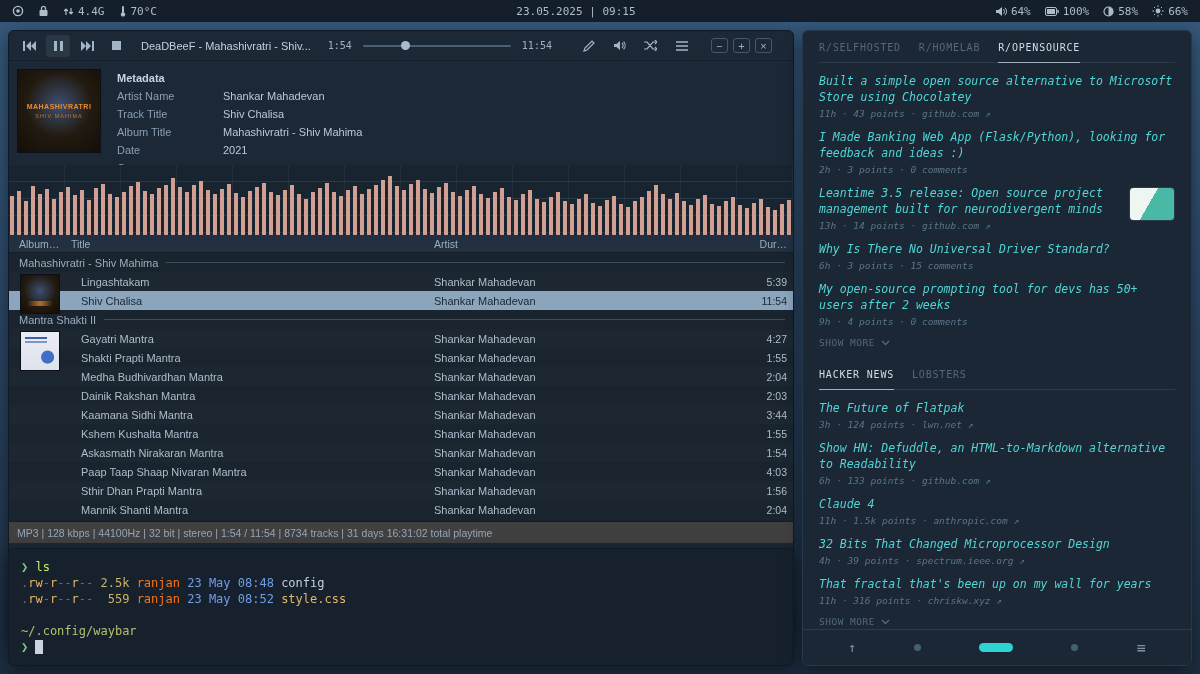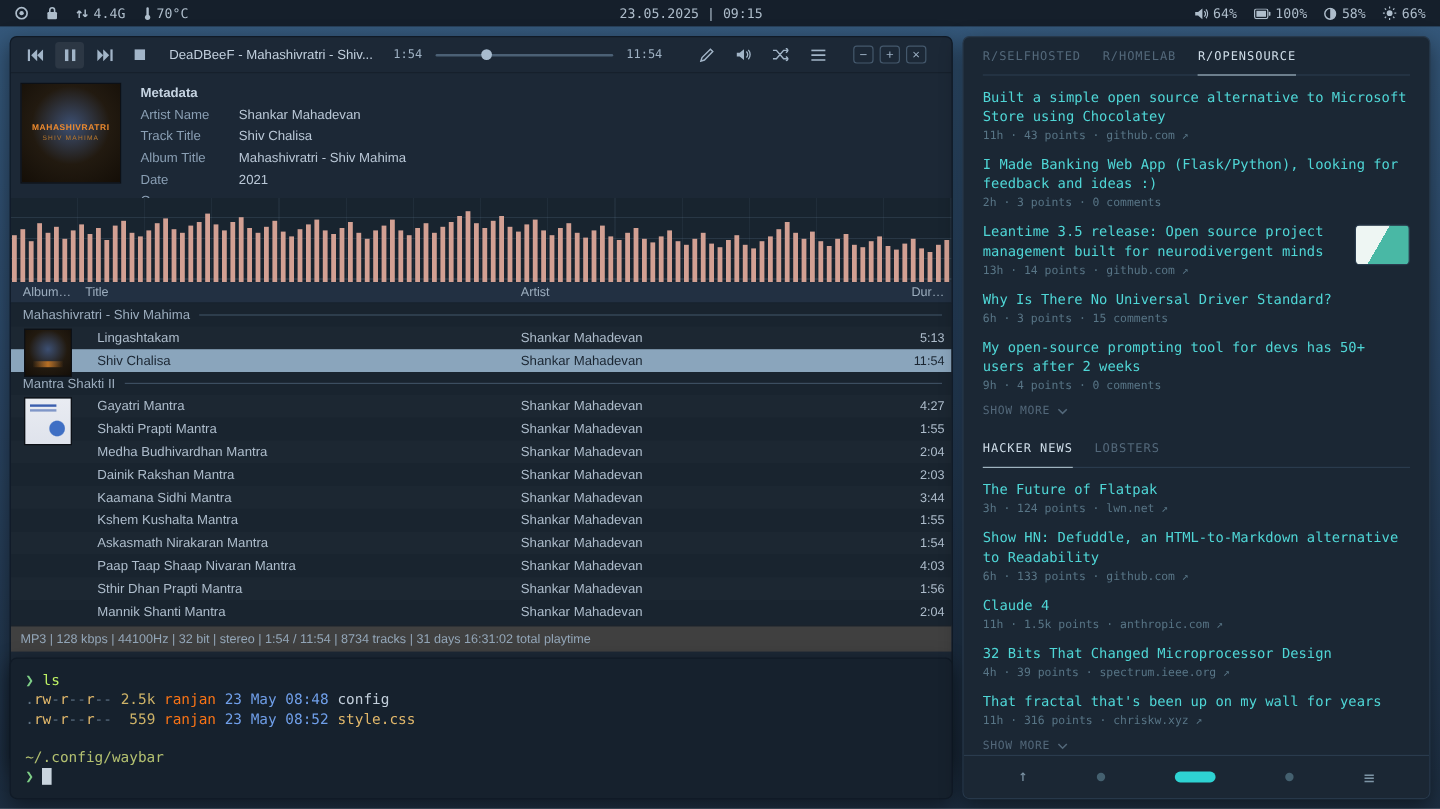--- a/index.html
+++ b/index.html
@@ -43,21 +43,21 @@
              font-size:11px; line-height:12px; display:flex; align-items:center; justify-content:center; }
 
   .info { display:flex; height:104px; padding:8px; overflow:hidden; }
   .album-art { width:84px; height:84px; flex:none; border:1px solid #0c1016;
     background: radial-gradient(circle at 50% 42%, #3c4f72 0%, #221a10 52%, #140e07 100%);
     display:flex; flex-direction:column; align-items:center; justify-content:center; gap:3px; }
   .art-line1 { color:#ee8a2e; font-weight:bold; font-size:7px; letter-spacing:.5px; }
   .art-line2 { color:#bd7a2c; font-size:5.5px; letter-spacing:1px; }
   .meta { margin-left:16px; font-size:11px; }
   .meta-header { font-weight:bold; color:#c6d4e2; height:18px; line-height:18px; }
-  .meta-row { display:grid; grid-template-columns:82px auto; height:18px; align-items:center; }
+  .meta-row { display:grid; grid-template-columns:82px auto; height:18px; align-items:center;gap:24px; }
   .meta-key { color:#8a9fb4; }
   .meta-val { color:#bac8d7; }
 
   .spectrum { height:70px; position:relative; background:#18242f; overflow:hidden;
     background-image:
       repeating-linear-gradient(to bottom, transparent 0 16px, rgba(125,155,185,.16) 16px 17px),
       repeating-linear-gradient(to right, transparent 0 55px, rgba(125,155,185,.08) 55px 56px);
   }
   .spec-bars { position:absolute; left:1px; right:0; bottom:0; top:0;
                display:flex; align-items:flex-end; gap:3px; }
@@ -108,21 +108,21 @@
   
   .panel { left:802px; top:30px; width:390px; height:636px; background:#1b2734;
     padding:2px 16px 0 16px; font-family:"DejaVu Sans Mono", monospace; border:1px solid #27384a; }
   .tabs { display:flex; gap:18px; height:30px; align-items:stretch;
     border-bottom:1px solid #2a3b4d; font-size:10px; letter-spacing:.8px; color:#53687a; }
   .tab { position:relative; display:flex; align-items:center; cursor:default; }
   .tab.active { color:#cfdde8; }
   .tab.active::after { content:''; position:absolute; left:0; right:0; bottom:-1px; height:1px;
     background:#9fb3bf; }
   .feed { padding:10px 0 0 0; }
-  .feed-item { display:flex; gap:10px; margin-bottom:10px; }
+  .feed-item { display:flex; gap:10px; margin-bottom:10px;font-style:italic; }
   .fi-text { flex:1; min-width:0; }
   .fi-title { color:var(--link,#4fd6d6); font-size:11.5px; line-height:16px; margin-bottom:3px; }
   .fi-meta { color:#587586; font-size:9.5px; }
   .fi-thumb { width:46px; height:34px; flex:none; border-radius:4px; margin-top:2px;
     background:linear-gradient(120deg,#eef6f3 45%, #49b8a5 45%); border:1px solid #2a3b4d; }
   .showmore { color:#53687a; font-size:9.5px; letter-spacing:.5px; display:flex; gap:6px;
     align-items:center; padding:0 0 10px 0; }
   .news-tabs { margin-top:2px; }
   .pager { position:absolute; left:0; right:0; bottom:0; height:36px; border-top:1px solid #2a3b4d;
     display:flex; align-items:center; justify-content:center; gap:58px; color:#7d95a6;
@@ -423,21 +423,21 @@
 
   <div class="pl-body" id="playlist">
       <div class="group-header">
         <span>Mahashivratri - Shiv Mahima</span>
         <span class="group-line"></span>
       </div>
       <div class="tracks">
         <div class="track">
           <span class="t-title">Lingashtakam</span>
           <span class="t-artist">Shankar Mahadevan</span>
-          <span class="t-dur">5:13</span>
+          <span class="t-dur">5:39</span>
         </div>
         <div class="track selected">
           <span class="t-title">Shiv Chalisa</span>
           <span class="t-artist">Shankar Mahadevan</span>
           <span class="t-dur">11:54</span>
         </div>
         <div class="group-art art-shiva"></div>
       </div>
       <div class="group-header">
         <span>Mantra Shakti II</span>

